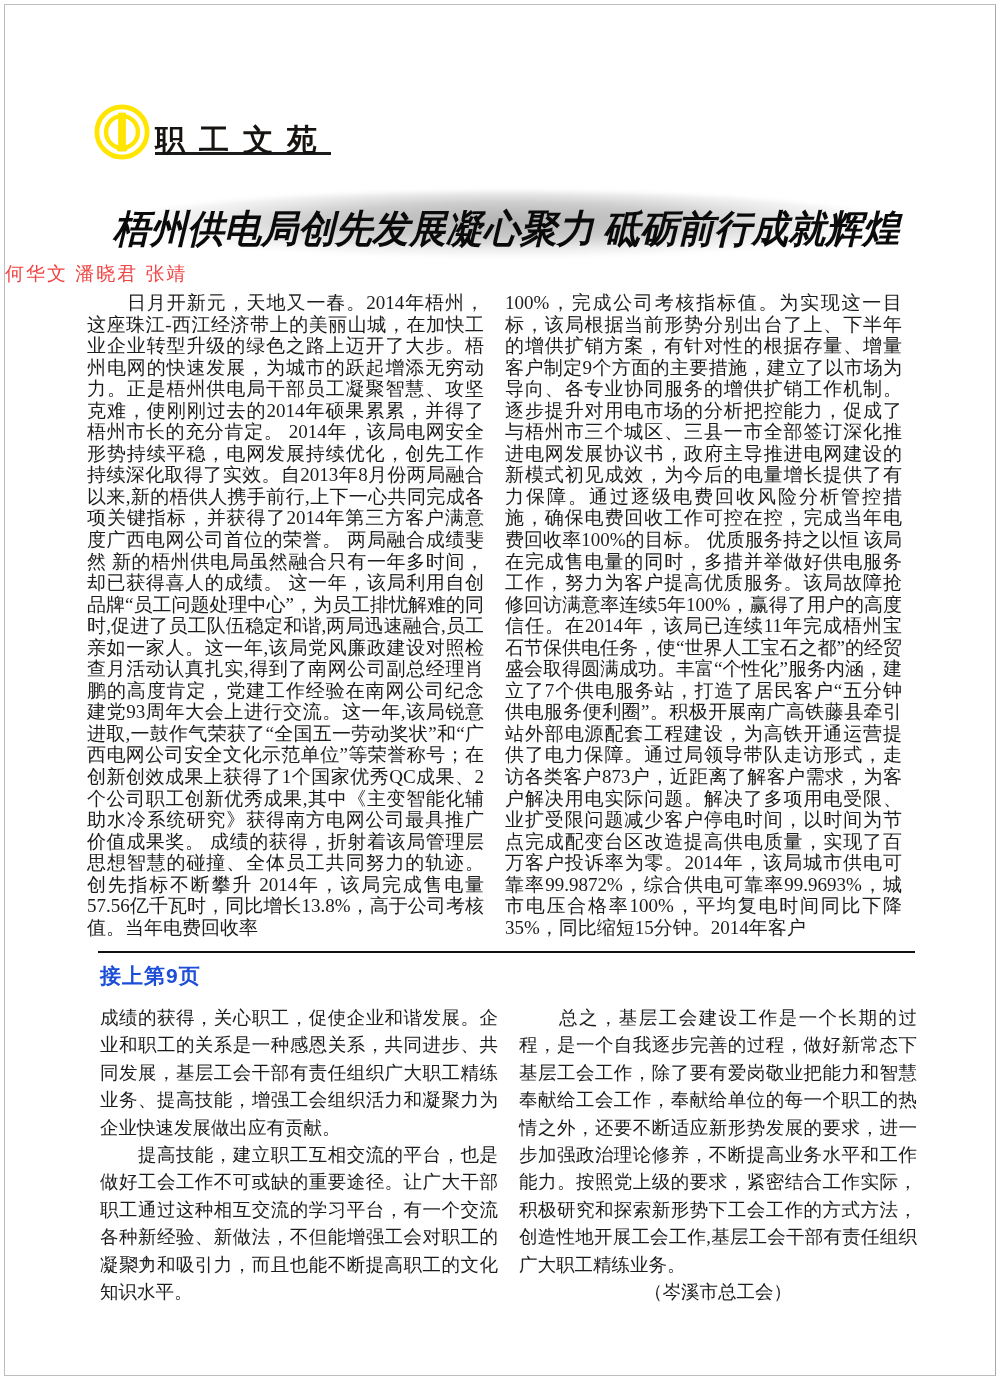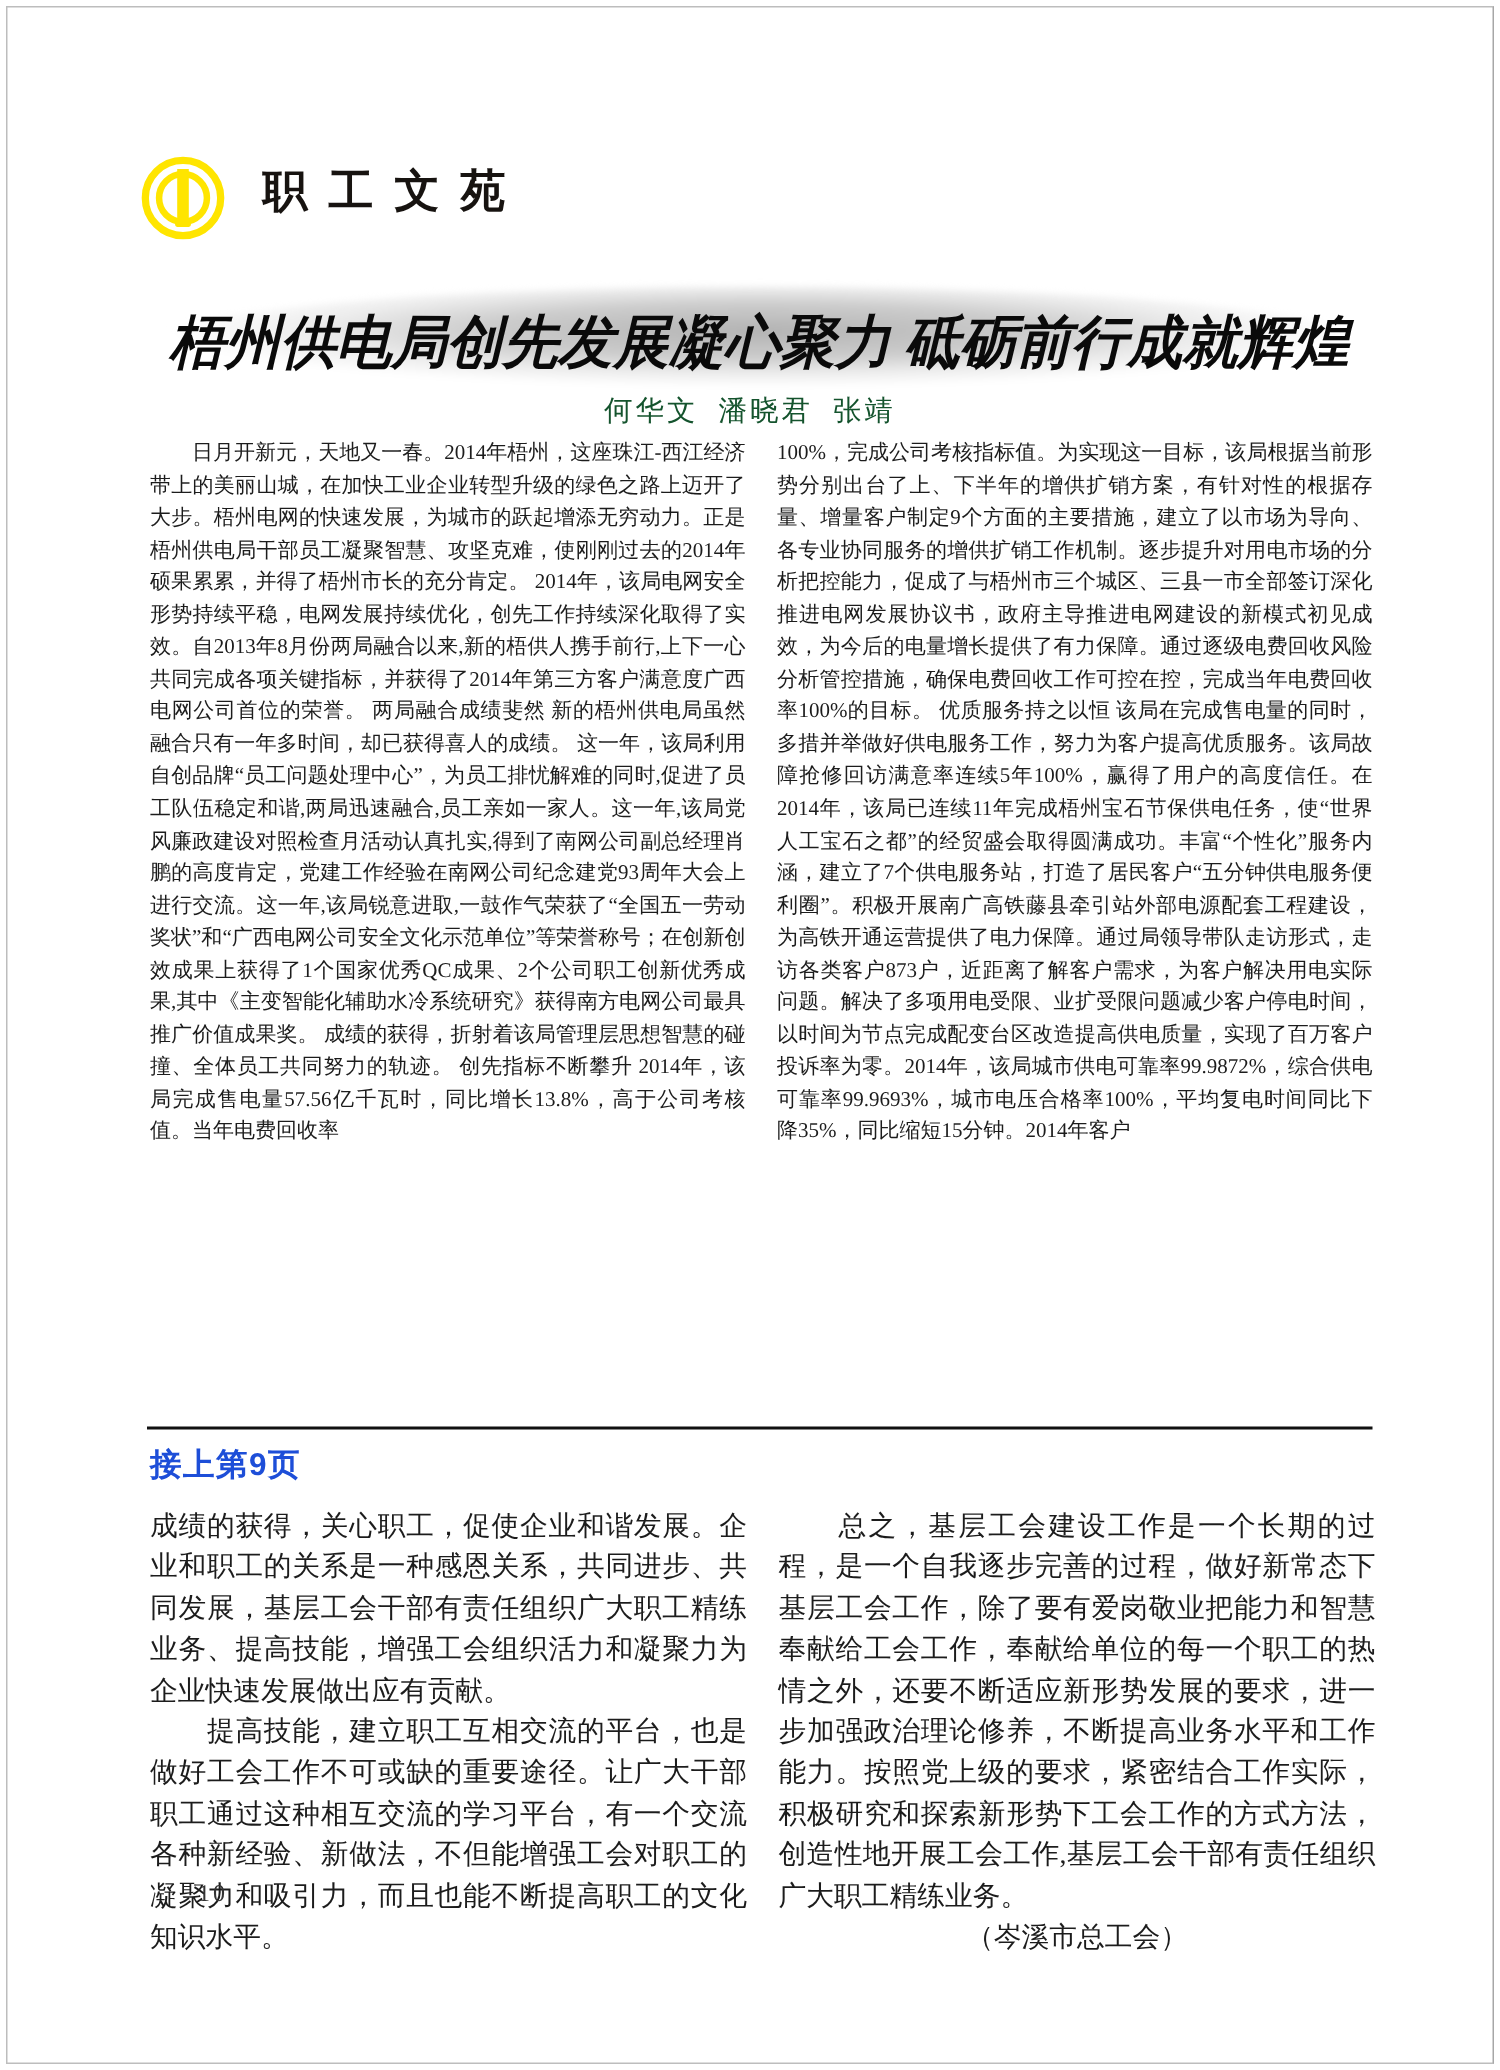--- a/index.html
+++ b/index.html
@@ -2,47 +2,47 @@
 <html><head>
 <meta charset="utf-8">
 <style>
   html,body{margin:0;padding:0;}
   body{
     width:1000px;height:1380px;position:relative;background:#ffffff;
     font-family:"Liberation Serif", serif;color:#1c1c1c;overflow:hidden;
   }
   .sheet{position:absolute;inset:4px;border:1px solid #bdbdbd;border-right-color:#a7a7a7;}
   
-  .masthead{position:absolute;top:98px;left:88px;display:flex;align-items:flex-start;gap:24px;}
+  .masthead{position:absolute;top:98px;left:88px;display:flex;align-items:flex-end;gap:4px;text-decoration:underline;}
   .logo{width:58px;height:58px;flex:0 0 auto;}
   .masthead-title{
     font-size:30px;font-weight:bold;letter-spacing:14px;color:#171310;
     font-family:"Liberation Serif", serif;white-space:nowrap;padding-top:4px;
   }
   
   .banner{position:absolute;top:186px;left:92px;width:818px;height:78px;}
   .banner-ellipse{
     position:absolute;inset:0;border-radius:50%;
     background:radial-gradient(50% 50% at 50% 38%, #b3b3b3 0%, #cccccc 45%, #ececec 72%, #ffffff 96%);
     filter:blur(2px);
   }
   .article-title{
     position:relative;margin:0;text-align:center;line-height:78px;white-space:nowrap;
     font-size:37px;font-weight:bold;font-style:italic;color:#0a0a0a;
     font-family:"Liberation Serif", serif;transform:scaleY(1.04);
   }
   .authors{
-    position:absolute;top:256px;left:0;width:100%;text-align:center;
-    font-size:19px;font-family:Liberation Mono, monospace;color:#14532d;letter-spacing:2px;
+    position:absolute;top:256px;left:0;width:100%;
+    font-size:19px;font-family:Liberation Sans, sans-serif;color:#ef4444;letter-spacing:2px;
   }
   
   .columns{display:flex;gap:21px;}
   .main-body{
-    position:absolute;top:287px;left:95px;width:815px;
-    font-size:14px;line-height:21.55px;
+    position:absolute;top:287px;left:82px;width:815px;
+    font-size:19px;line-height:21.55px;
   }
   .col{flex:1;text-align:justify;text-justify:inter-character;}
   .col p{margin:0;}
   .col p + p{margin-top:0;}
   
   .divider{position:absolute;top:946px;left:93px;width:817px;border:0;border-top:2.5px solid #111;margin:0;}
   .continued-label{
     position:absolute;top:957px;left:95px;font-size:21px;font-weight:bold;
     font-family:"Liberation Sans", sans-serif;color:#1d4ed8;letter-spacing:1px;
   }

